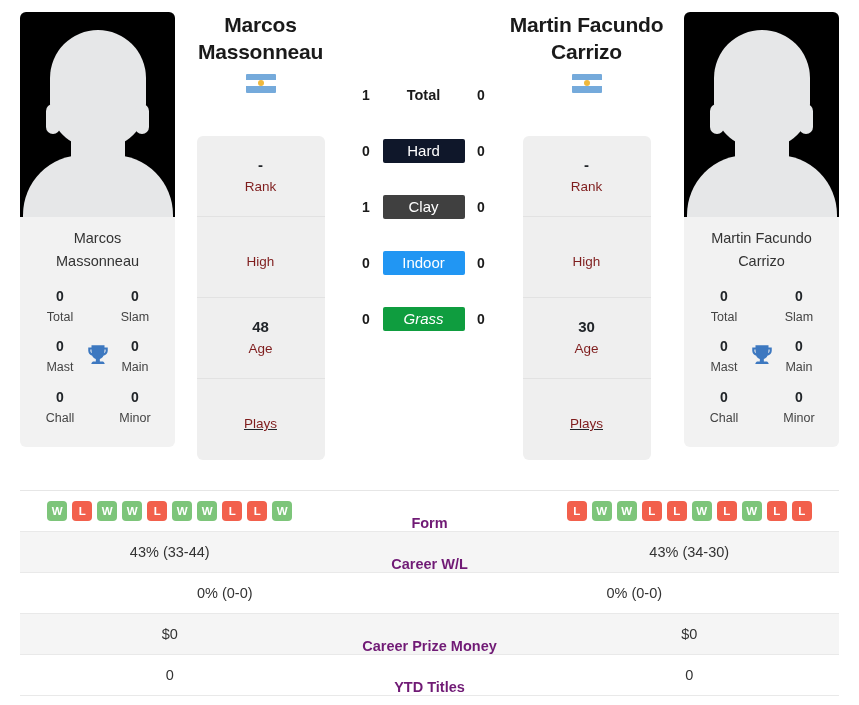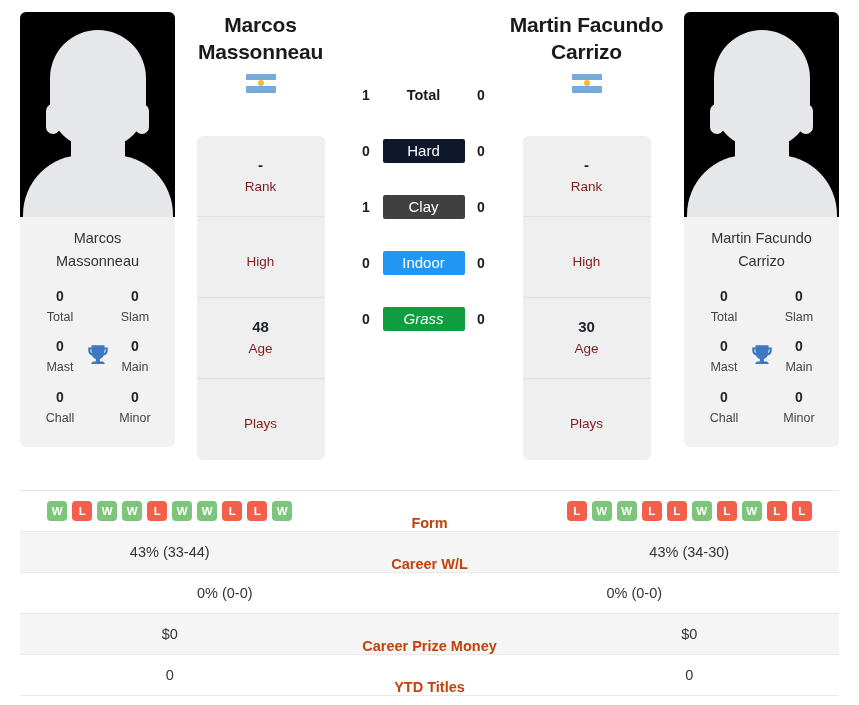--- a/index.html
+++ b/index.html
@@ -169,21 +169,21 @@
     overflow: hidden;
   }
   .info-block {
     height: 81px;
     display: flex;
     flex-direction: column;
     align-items: center;
     justify-content: center;
     border-bottom: 1px solid #e2e2e2;
   }
-  .info-block:last-child { border-bottom: none; }
+  .info-block:last-child { border-bottom: none; text-decoration: underline; }
   .info-val {
     font-size: 15px;
     font-weight: bold;
     color: #212529;
     line-height: 1.5;
     min-height: 10px;
   }
   .info-lbl {
     font-size: 13.5px;
     color: #7f1d1d;
@@ -251,21 +251,21 @@
     flex: 1;
     text-align: center;
     font-size: 14.5px;
     color: #333;
   }
   .tcell-mid {
     width: 220px;
     text-align: center;
     font-size: 14.5px;
     font-weight: bold;
-    color: #c2410c;
+    color: #701a75;
     margin-top: 24px;
   }
   .form-strip {
     display: flex;
     justify-content: center;
     gap: 5px;
   }
   .form-badge {
     width: 20px;
     height: 20px;

